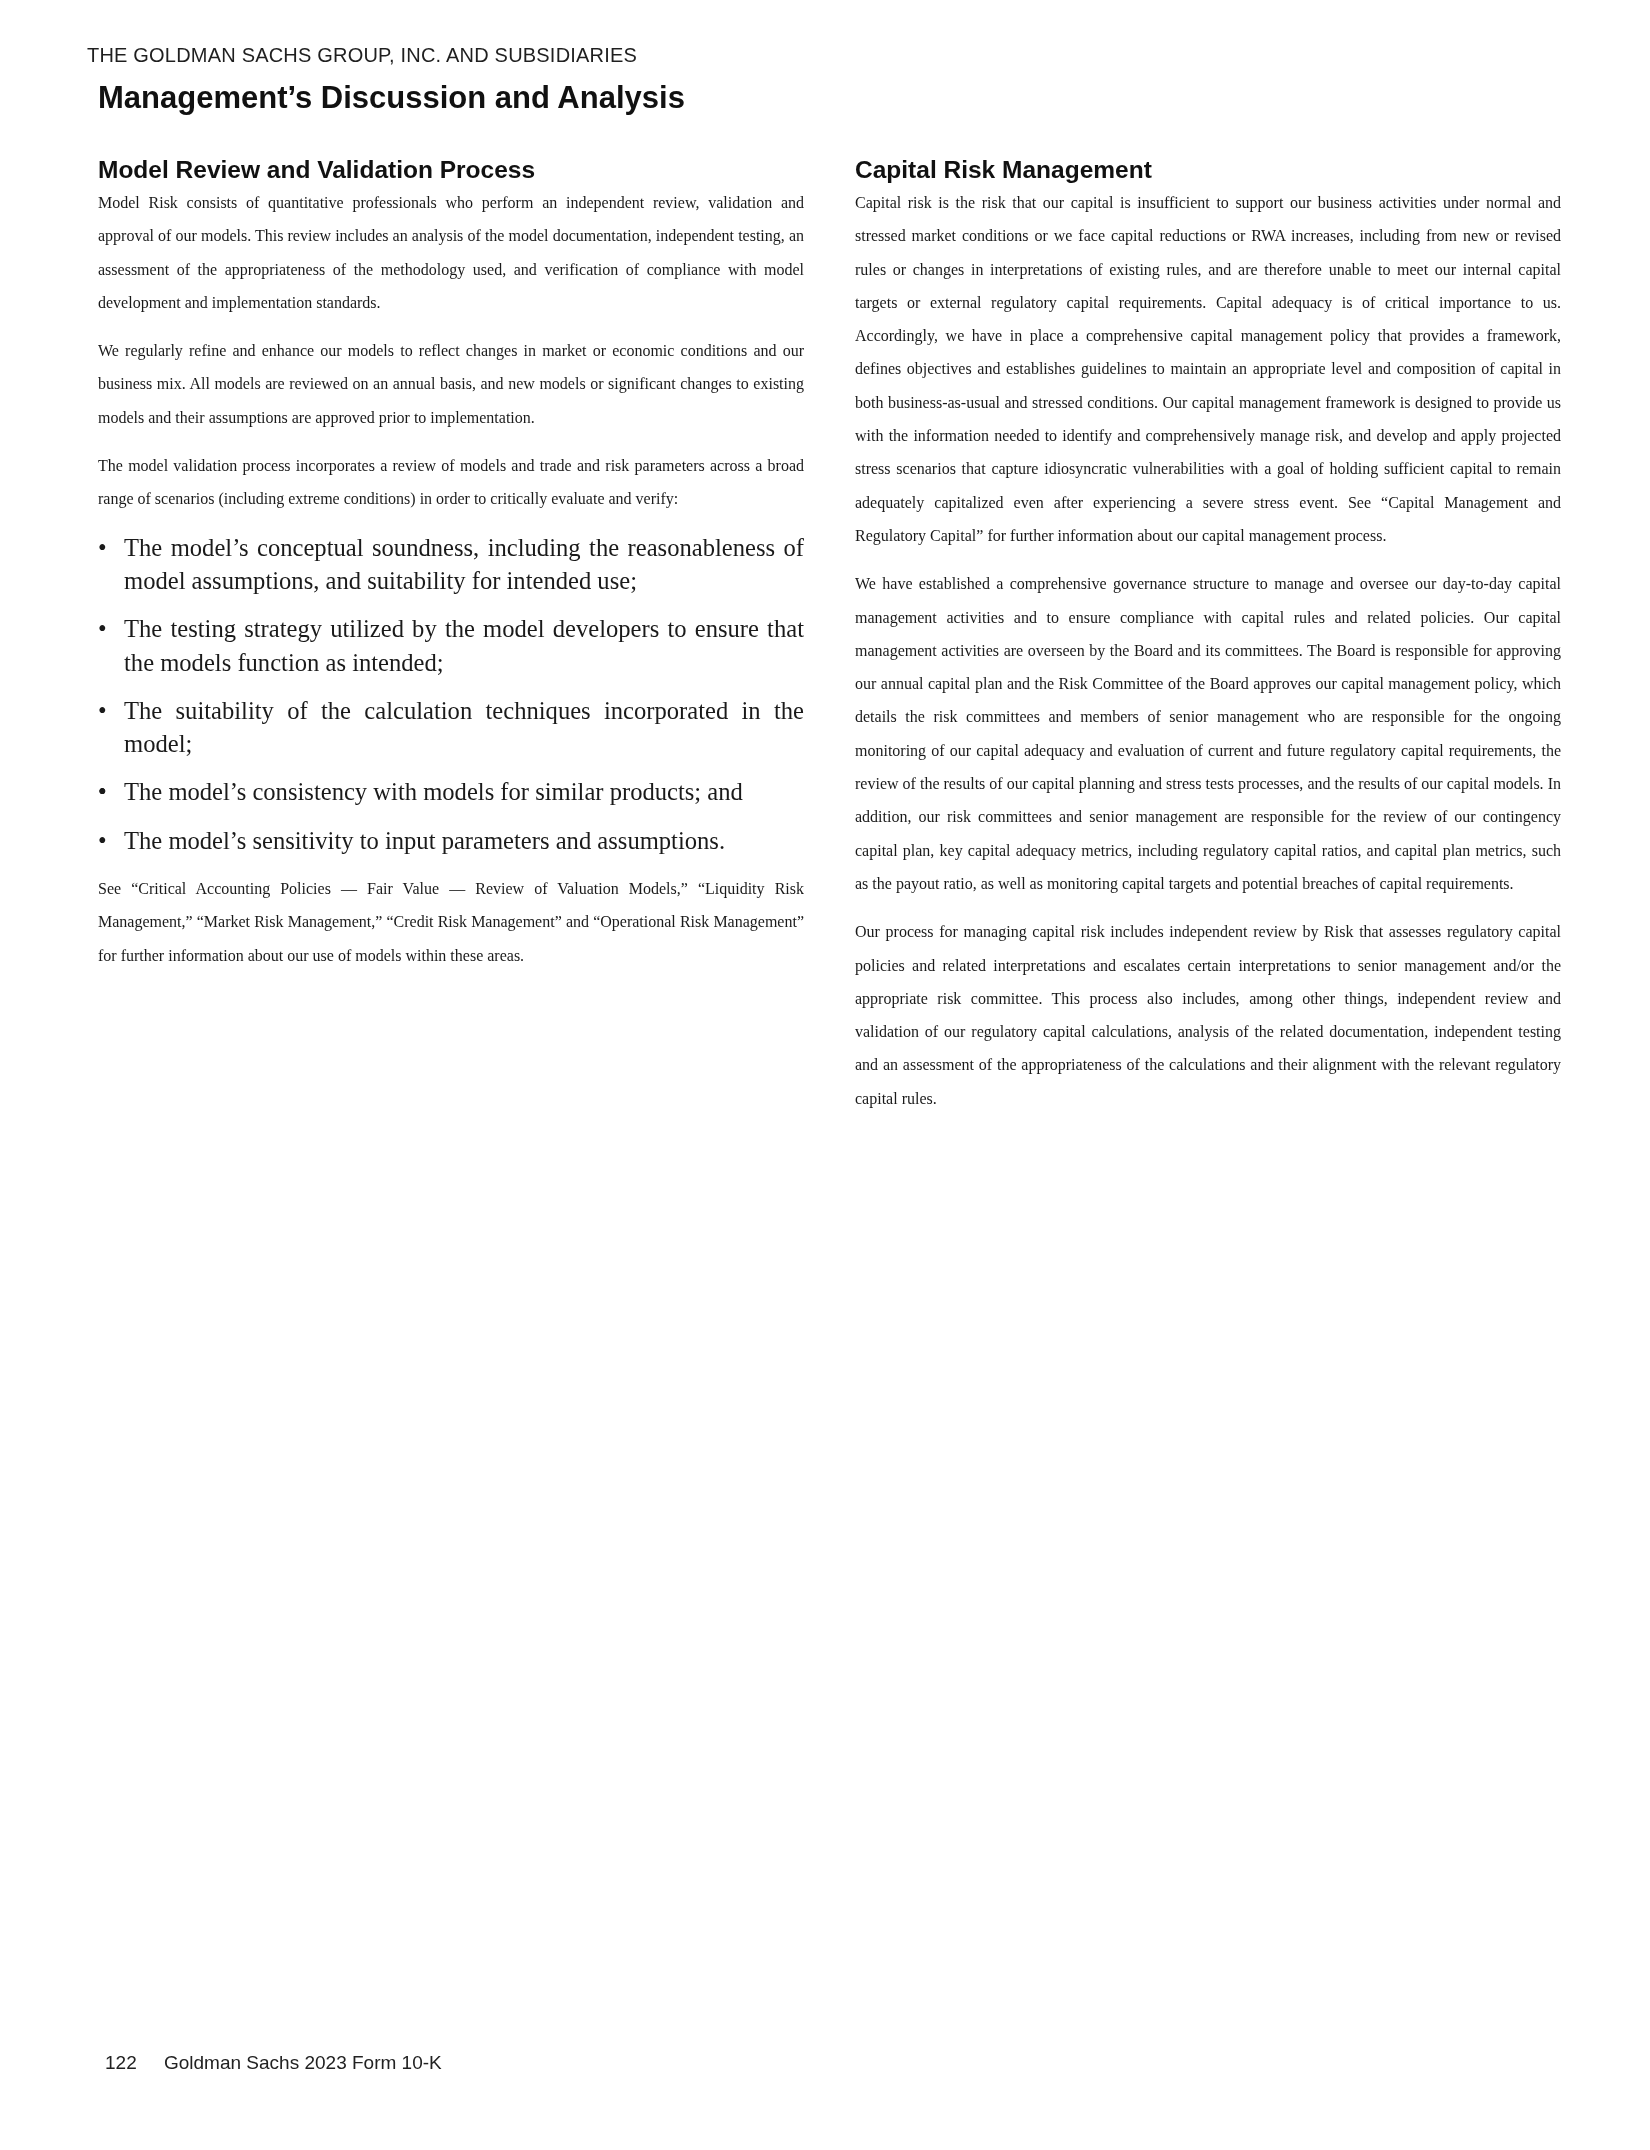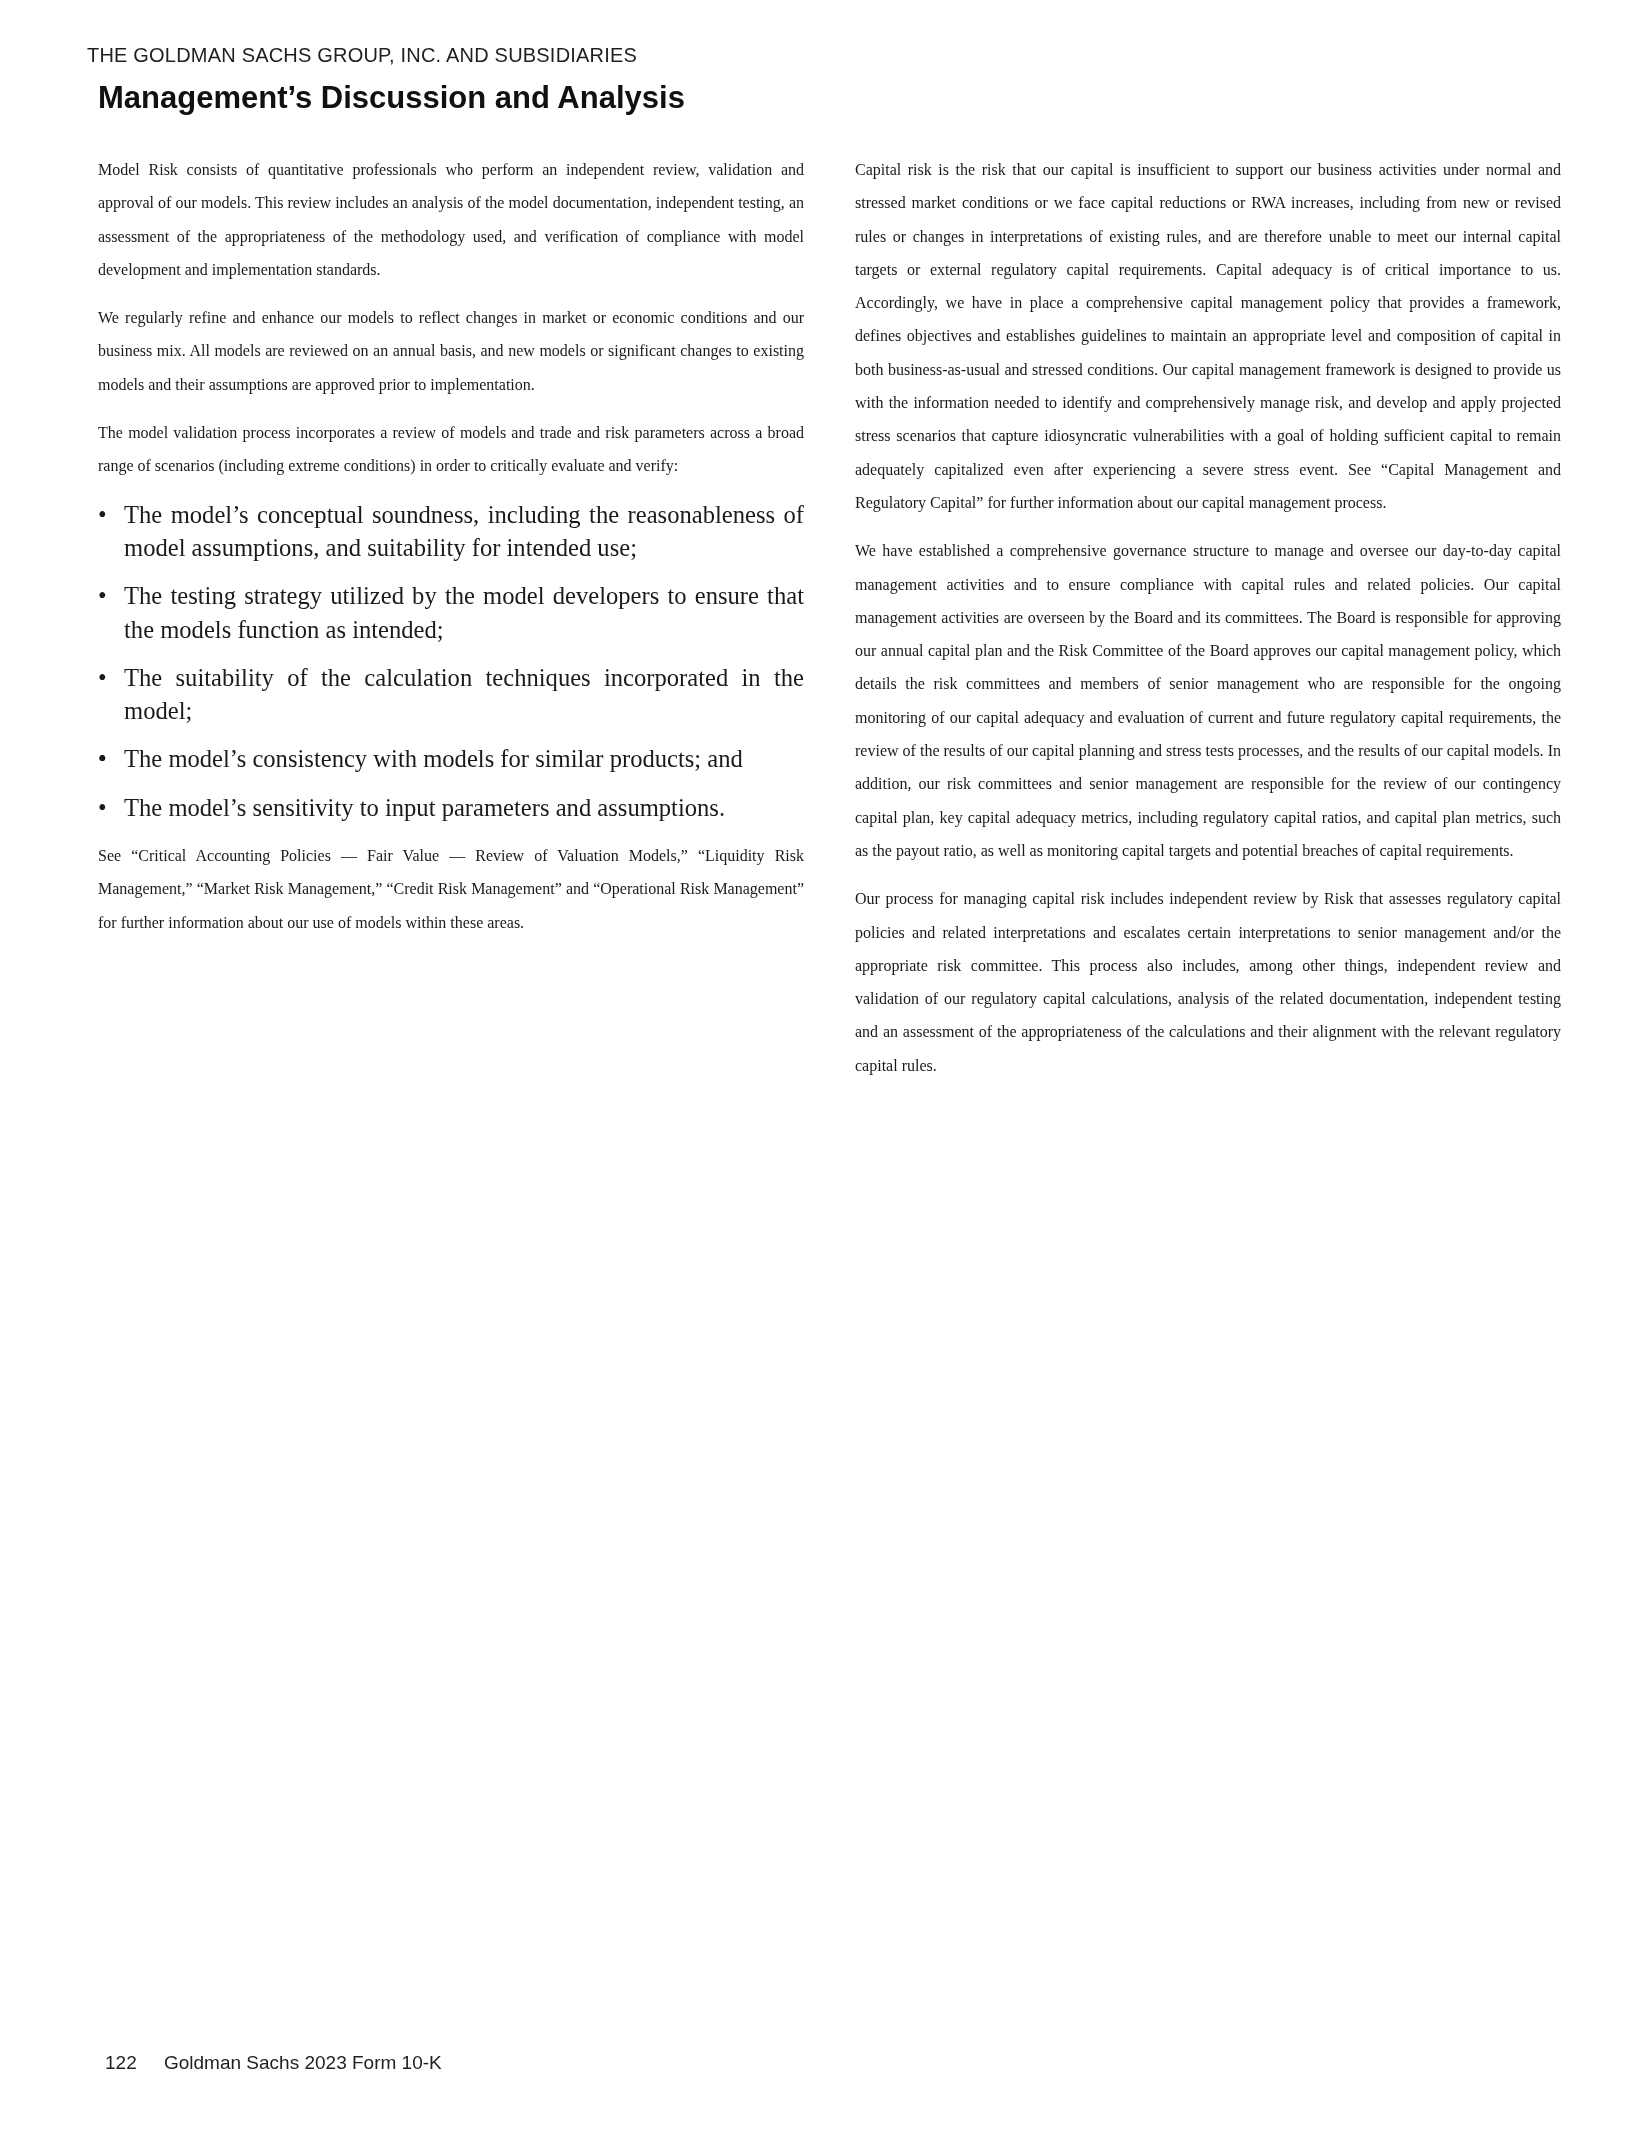--- a/index.html
+++ b/index.html
@@ -21,37 +21,39 @@
   #footer .pg { margin-right:22px; }
 </style>
 </head>
 <body>
 
 <div id="company" class="sans">THE GOLDMAN SACHS GROUP, INC. AND SUBSIDIARIES</div>
 <div id="title" class="sans">Management’s Discussion and Analysis</div>
 
 <div id="left" class="col">
   <section>
+    <h3 class="sec sans">Model Review and Validation Process</h3>
     <p class="serif">Model Risk consists of quantitative professionals who perform an independent review, validation and approval of our models. This review includes an analysis of the model documentation, independent testing, an assessment of the appropriateness of the methodology used, and verification of compliance with model development and implementation standards.</p>
     <p class="serif">We regularly refine and enhance our models to reflect changes in market or economic conditions and our business mix. All models are reviewed on an annual basis, and new models or significant changes to existing models and their assumptions are approved prior to implementation.</p>
     <p class="serif">The model validation process incorporates a review of models and trade and risk parameters across a broad range of scenarios (including extreme conditions) in order to critically evaluate and verify:</p>
     <ul class="bullets serif">
       <li><span class="dot">•</span><span>The model’s conceptual soundness, including the reasonableness of model assumptions, and suitability for intended use;</span></li>
       <li><span class="dot">•</span><span>The testing strategy utilized by the model developers to ensure that the models function as intended;</span></li>
       <li><span class="dot">•</span><span>The suitability of the calculation techniques incorporated in the model;</span></li>
       <li><span class="dot">•</span></li>
       <li><span class="dot">•</span><span>The model’s consistency with models for similar products; and</span></li>
       <li><span class="dot">•</span><span>The model’s sensitivity to input parameters and assumptions.</span></li>
     </ul>
     <p class="serif">See “Critical Accounting Policies — Fair Value — Review of Valuation Models,” “Liquidity Risk Management,” “Market Risk Management,” “Credit Risk Management” and “Operational Risk Management” for further information about our use of models within these areas.</p>
   </section>
 </div>
 
 <div id="right" class="col">
   <section>
+    <h3 class="sec sans">Capital Risk Management</h3>
     <p class="serif">Capital risk is the risk that our capital is insufficient to support our business activities under normal and stressed market conditions or we face capital reductions or RWA increases, including from new or revised rules or changes in interpretations of existing rules, and are therefore unable to meet our internal capital targets or external regulatory capital requirements. Capital adequacy is of critical importance to us. Accordingly, we have in place a comprehensive capital management policy that provides a framework, defines objectives and establishes guidelines to maintain an appropriate level and composition of capital in both business-as-usual and stressed conditions. Our capital management framework is designed to provide us with the information needed to identify and comprehensively manage risk, and develop and apply projected stress scenarios that capture idiosyncratic vulnerabilities with a goal of holding sufficient capital to remain adequately capitalized even after experiencing a severe stress event. See “Capital Management and Regulatory Capital” for further information about our capital management process.</p>
     <p class="serif">We have established a comprehensive governance structure to manage and oversee our day-to-day capital management activities and to ensure compliance with capital rules and related policies. Our capital management activities are overseen by the Board and its committees. The Board is responsible for approving our annual capital plan and the Risk Committee of the Board approves our capital management policy, which details the risk committees and members of senior management who are responsible for the ongoing monitoring of our capital adequacy and evaluation of current and future regulatory capital requirements, the review of the results of our capital planning and stress tests processes, and the results of our capital models. In addition, our risk committees and senior management are responsible for the review of our contingency capital plan, key capital adequacy metrics, including regulatory capital ratios, and capital plan metrics, such as the payout ratio, as well as monitoring capital targets and potential breaches of capital requirements.</p>
     <p class="serif">Our process for managing capital risk includes independent review by Risk that assesses regulatory capital policies and related interpretations and escalates certain interpretations to senior management and/or the appropriate risk committee. This process also includes, among other things, independent review and validation of our regulatory capital calculations, analysis of the related documentation, independent testing and an assessment of the appropriateness of the calculations and their alignment with the relevant regulatory capital rules.</p>
   </section>
 </div>
 
 <div id="footer" class="sans">
   <span class="pg">122</span>
   <span>Goldman Sachs 2023 Form 10-K</span>
 </div>

